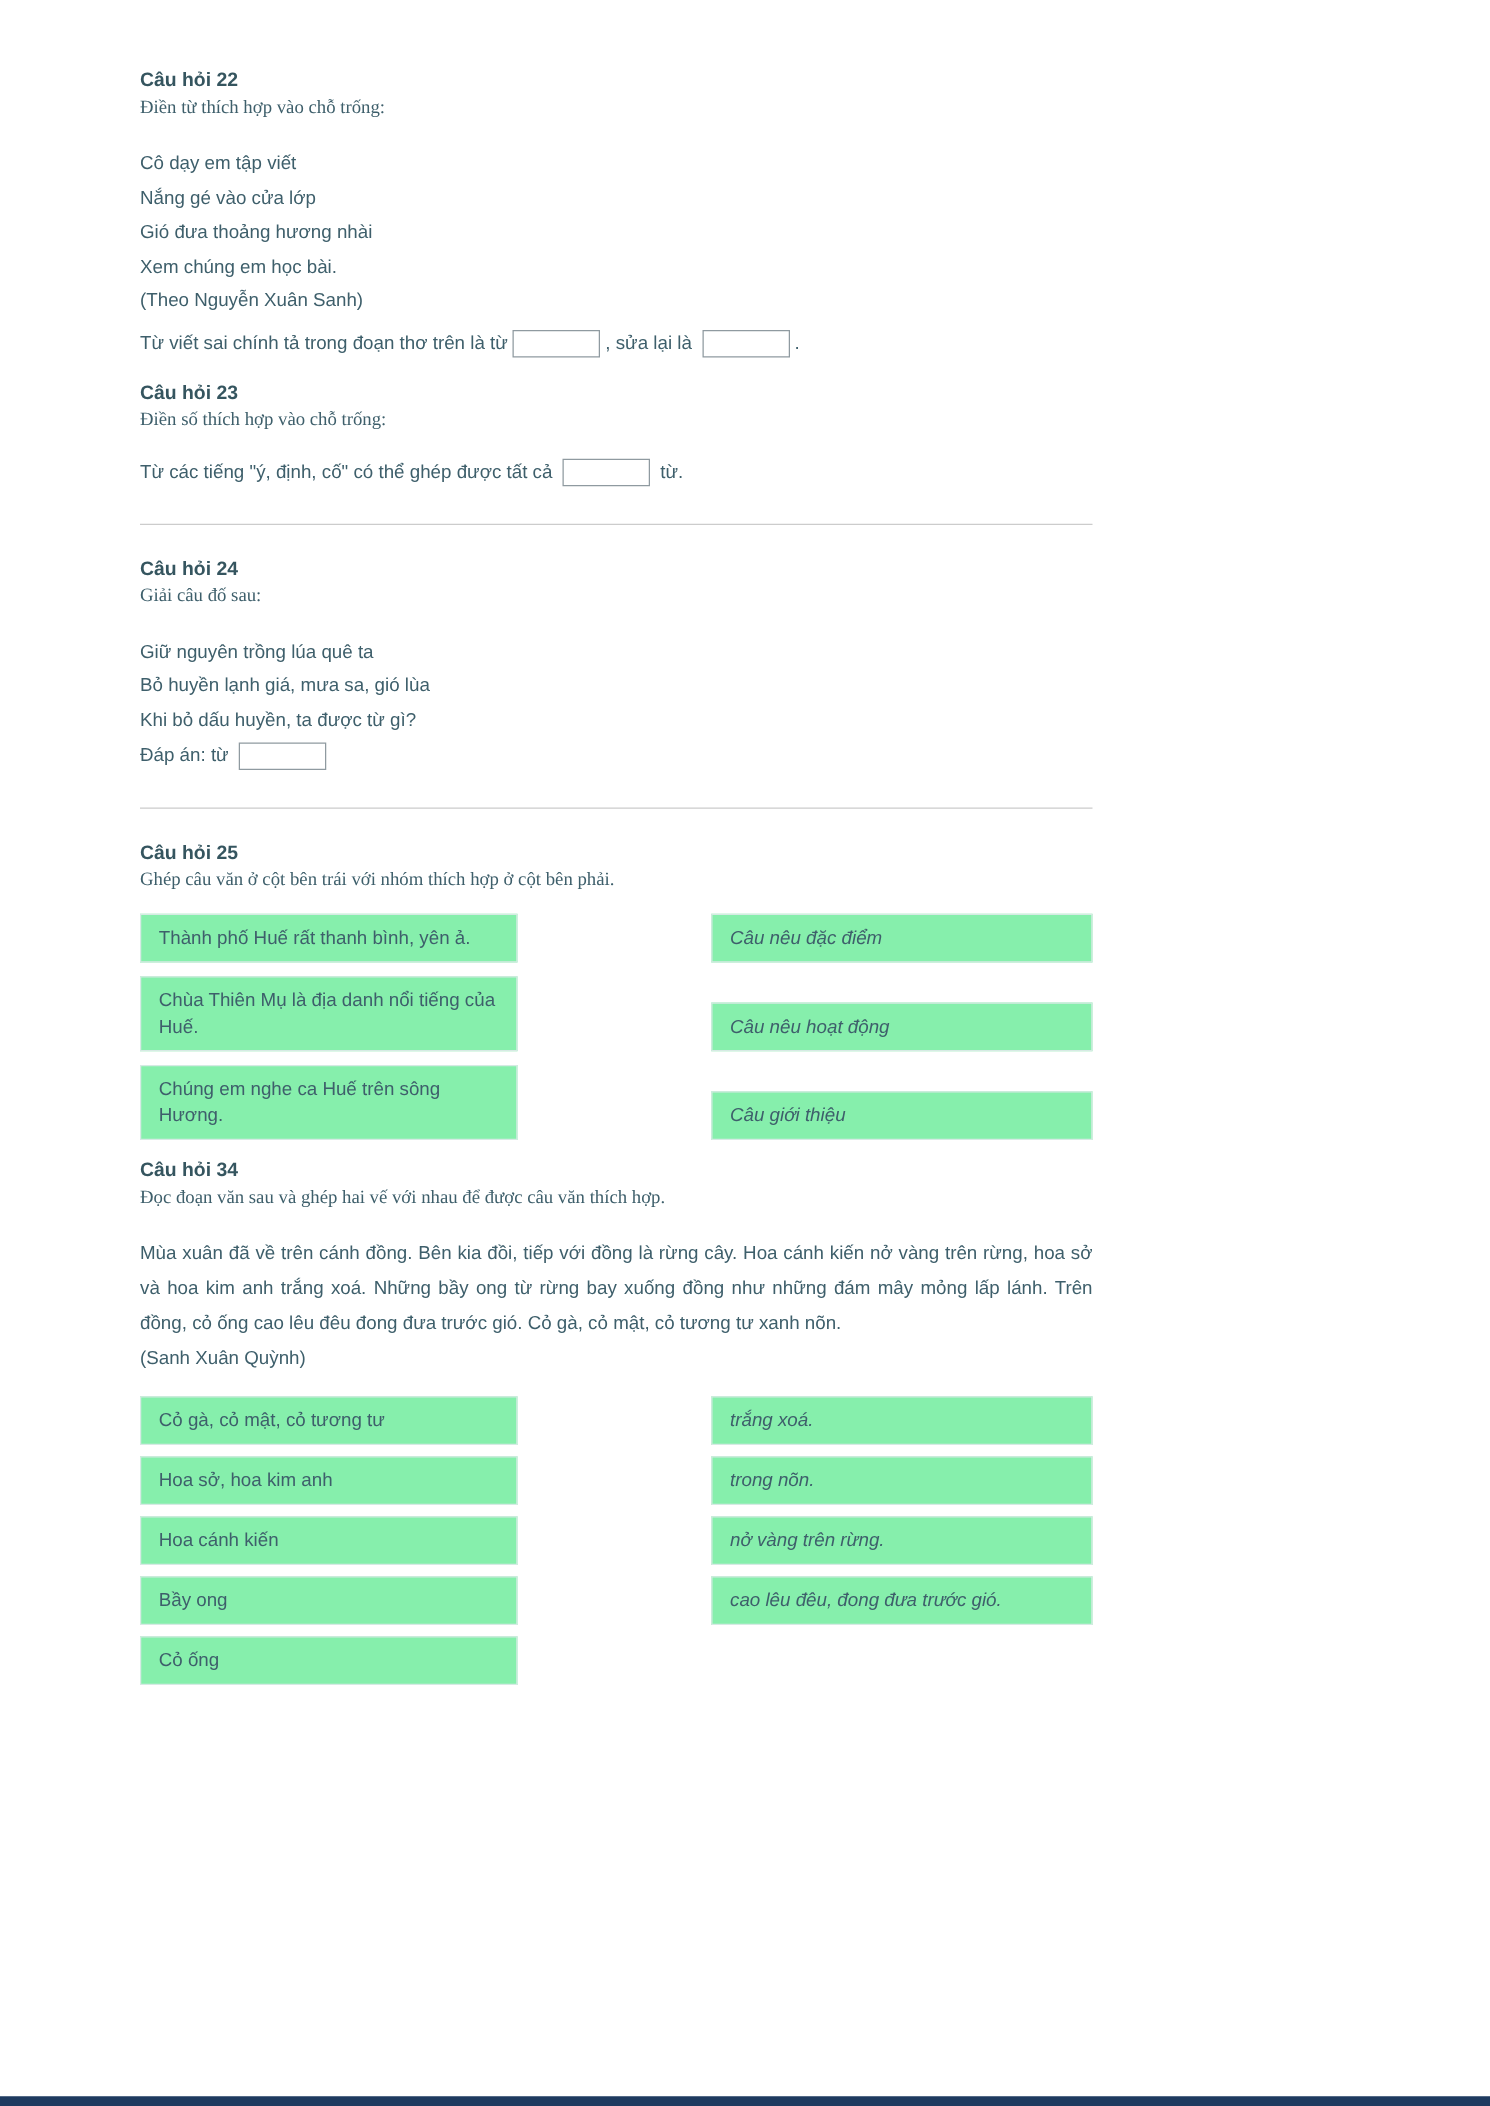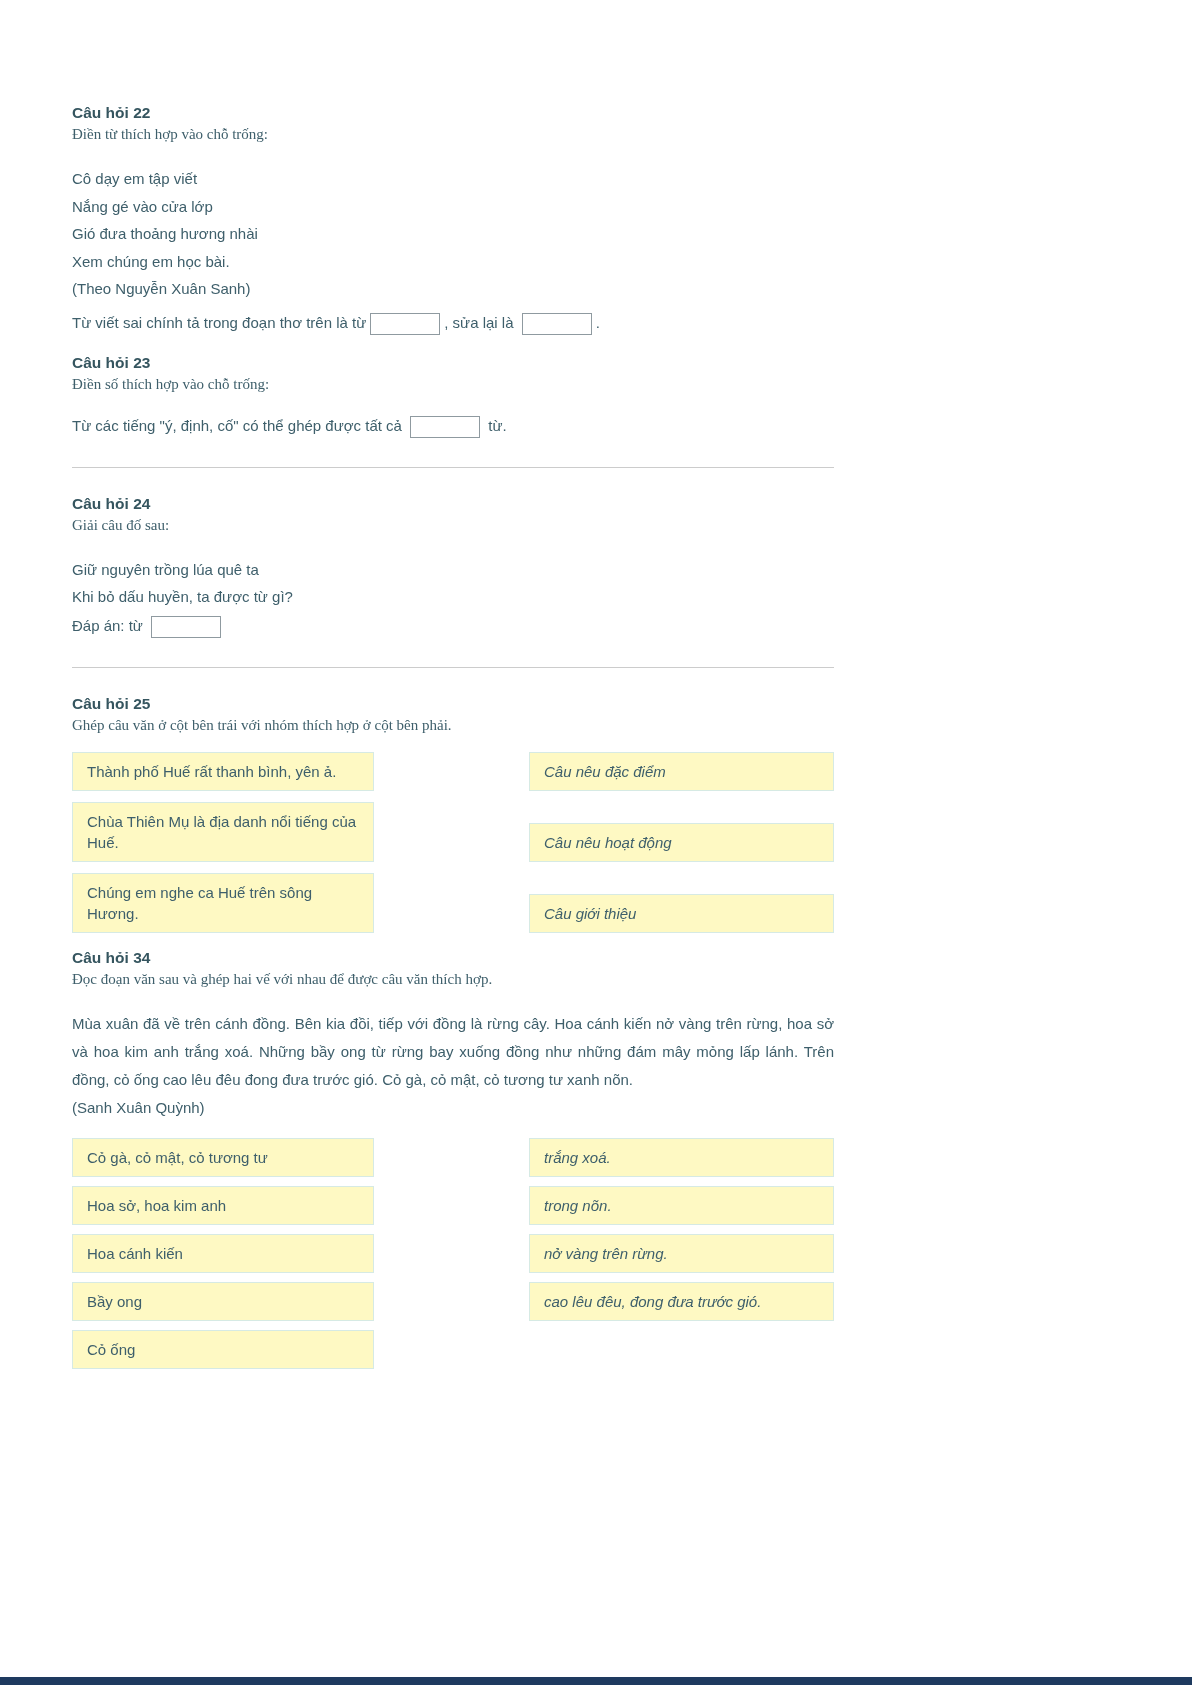--- a/index.html
+++ b/index.html
@@ -7,22 +7,22 @@
   body {
     height: 1685px;
     background: #ffffff;
     font-family: "Liberation Sans", "DejaVu Sans", sans-serif;
     color: #3e5f6b;
     position: relative;
     overflow: hidden;
   }
   .content {
     width: 762px;
-    margin-left: 72px;
-    padding-top: 102px;
+    margin-left: 112px;
+    padding-top: 54px;
     font-size: 15px;
   }
   .q-title {
     font-weight: bold;
     font-size: 15.5px;
     color: #35555f;
     line-height: 21px;
   }
   .instruction { line-height: 22px; font-family: Liberation Serif, serif; }
   .poem { margin-top: 20px; }
@@ -56,21 +56,21 @@
   }
   .match-col {
     display: flex;
     flex-direction: column;
     gap: 11px;
   }
   .match-col.left  { width: 302px; }
   .match-col.right { width: 305px; justify-content: space-between; font-style: italic; }
   .match-col.tight { gap: 9px; justify-content: flex-start; }
   .match-box {
-    background: #fef9c3;
+    background: #86efac;
     border: 1px solid #d6eae4;
     padding: 8px 14px;
     line-height: 21px;
     font-size: 15px;
     color: #3e5f6b;
     cursor: pointer;
   }
   .passage {
     margin-top: 20px;
     line-height: 28px;
@@ -117,20 +117,21 @@
     </div>
   </section>
 
   <hr class="divider">
 
   <section>
     <div class="q-title">Câu hỏi 24</div>
     <div class="instruction">Giải câu đố sau:</div>
     <div class="poem">
       <div class="line">Giữ nguyên trồng lúa quê ta</div>
+      <div class="line">Bỏ huyền lạnh giá, mưa sa, gió lùa</div>
       <div class="line">Khi bỏ dấu huyền, ta được từ gì?</div>
     </div>
     <div class="fill-line" style="margin-top:0;">
       <span>Đáp án: từ</span>
       <input class="blank" type="text" value="" style="">
     </div>
   </section>
 
   <hr class="divider">
 

